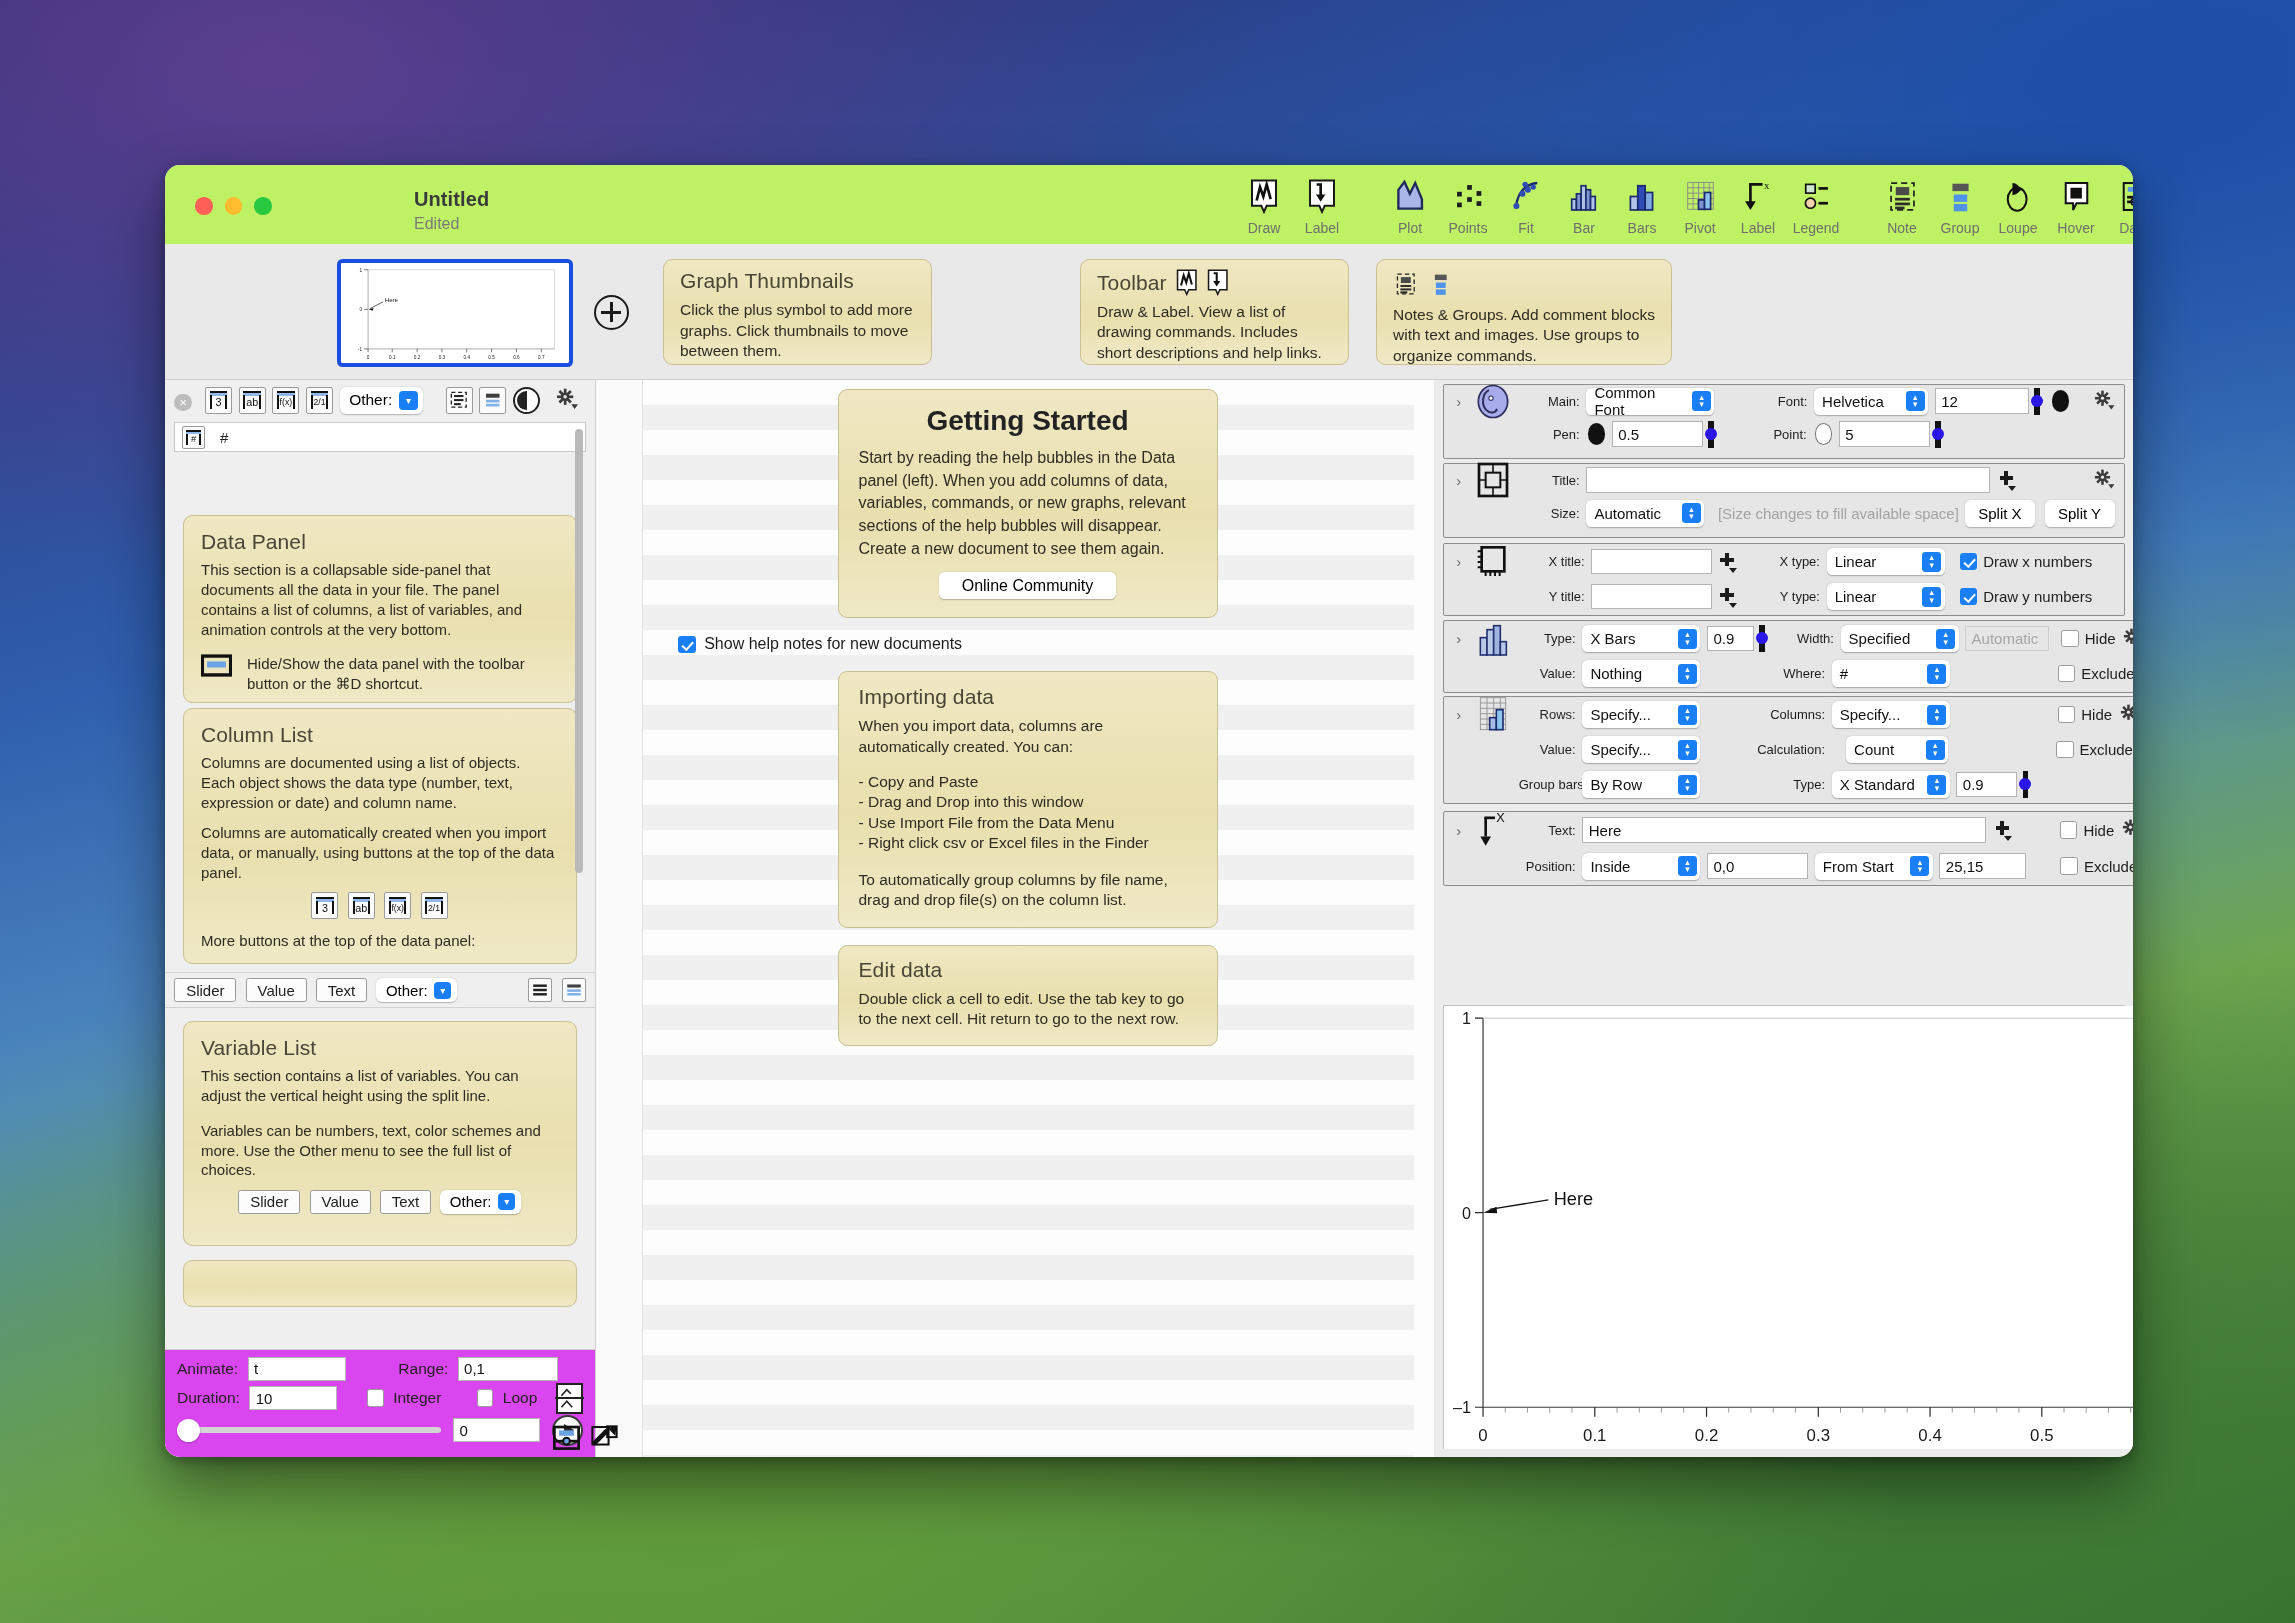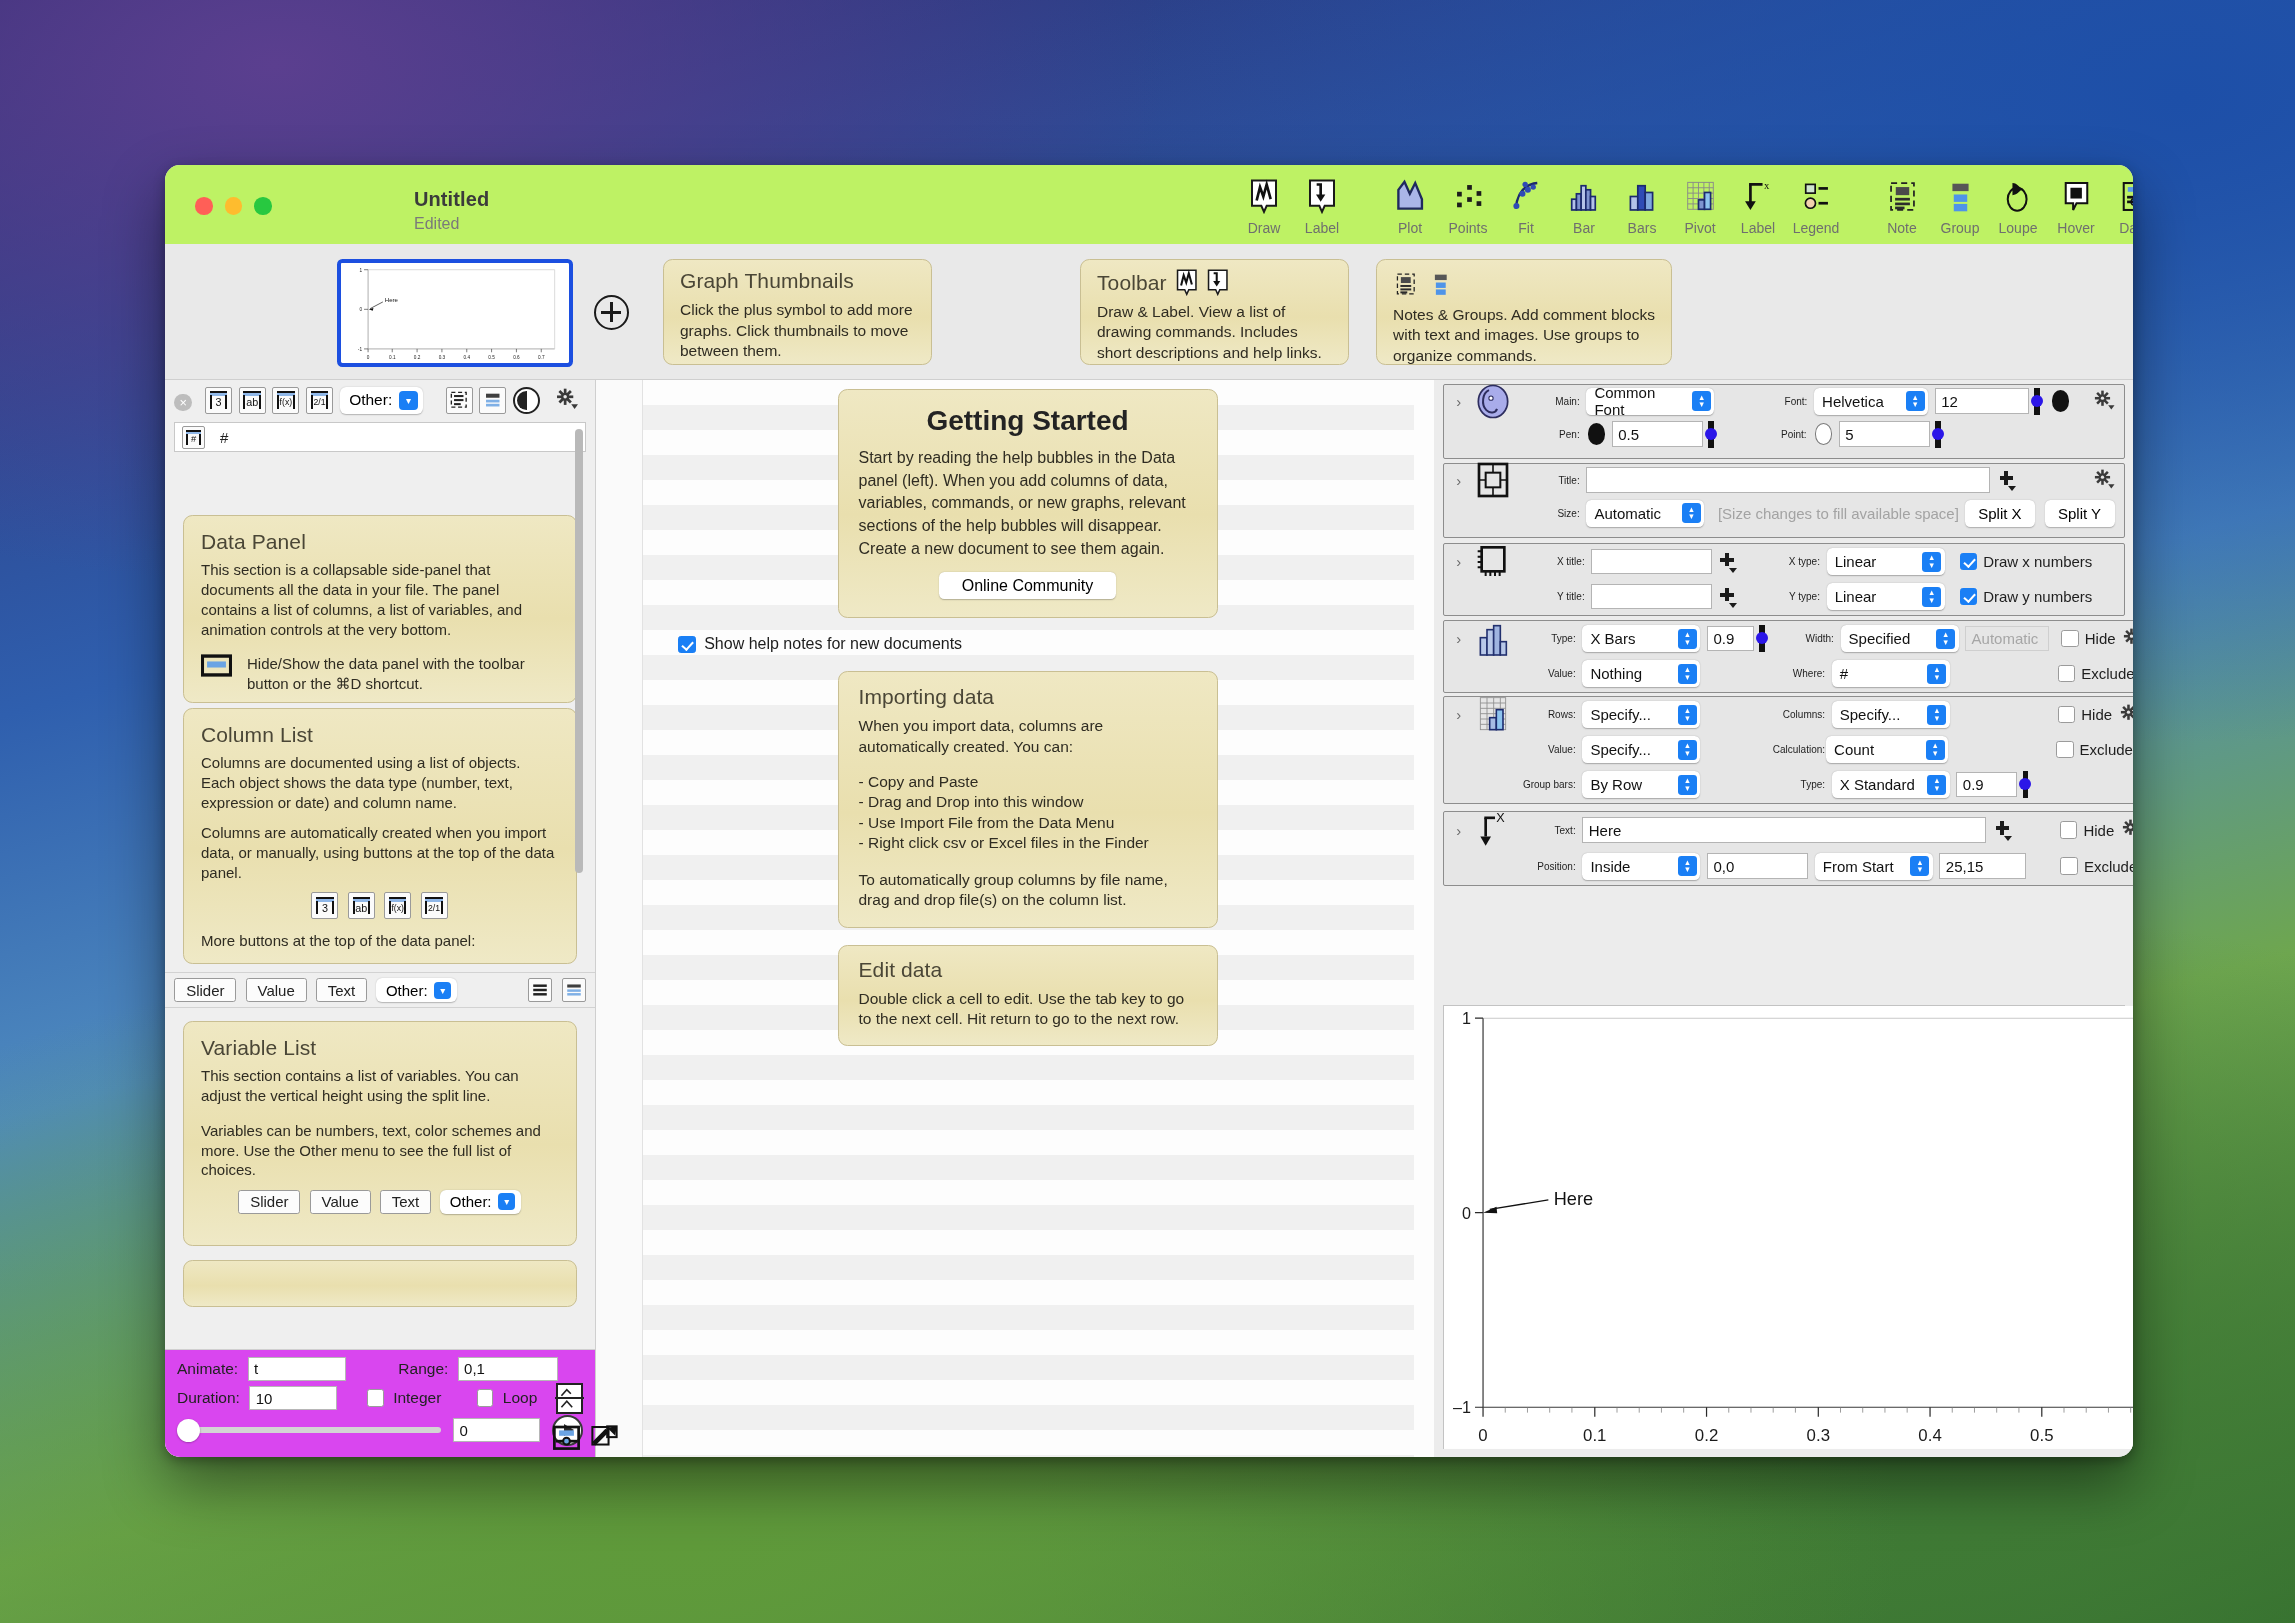--- a/index.html
+++ b/index.html
@@ -95,21 +95,21 @@
   .stripesWrap{ position:absolute; left:47px; top:0; right:20px; bottom:0; overflow:hidden;}
   .sheetrow{ height:25px; }
   .sheetrow.alt{ background:#f0f0f0; }
   .leftgutter{ position:absolute; left:0; top:0; width:47px; bottom:0; background:#fafafa; border-right:0.7px solid #e2e2e2;}
   
   .right { position:absolute; left:1270px; top:0; right:0; bottom:0; background:#ececec;}
   .insp { position:absolute; left:8px; right:8px; background:#e6e6e6; border:1.3px solid #8d8d8d; border-radius:2px;}
   .irow { display:flex; align-items:center; height:32px; padding-left:6.7px; }
   .disc { width:16px; text-align:center; color:#6a6a6a; font-size:15px; }
   .iicon { width:52px; display:flex; align-items:center; justify-content:center; }
-  .ilabel { font-size:10px; color:#1e1e1e; text-align:right; }
+  .ilabel { font-size:13px; color:#1e1e1e; text-align:right; }
   .popup { display:inline-flex; align-items:center; justify-content:space-between; height:27px; background:#fff; border-radius:5.4px; box-shadow:0 0.7px 1.3px rgba(0,0,0,.28); padding:0 3.4px 0 8px; font-size:15px; color:#111;}
   .popup .stepper { width:19px; height:20px; border-radius:3.4px; background:#1a7ff5; color:#fff; font-size:8.7px; display:flex; flex-direction:column; align-items:center; justify-content:center; line-height:7.4px; margin-left:5.4px;}
   .field { height:25.6px; background:#fff; border:0.7px solid #b4b4b4; font-size:15px; color:#111; display:flex; align-items:center; padding:0 5.4px;}
   .field.ghost { background:#e6e6e6; border-color:#cfcfcf; color:#a6a6a6;}
   .vslider { width:5.4px; height:27px; background:#111; position:relative; }
   .vslider .kn { position:absolute; left:-3.4px; width:12px; height:12px; border-radius:50%; background:#2b16e8;}
   .swatch { width:17.5px; height:21.5px; border-radius:8.7px/10.8px; background:#111;}
   .swatch.hollow { background:#fff; border:1.3px solid #7a7a7a;}
   .cb { display:inline-flex; align-items:center; gap:6px; font-size:15px; color:#1e1e1e;}
   .pillbtn { height:27px; padding:0 13.5px; background:#fff; border-radius:5.4px; box-shadow:0 0.7px 1.3px rgba(0,0,0,.25); font-size:15px; display:flex; align-items:center;}
@@ -999,21 +999,21 @@
         </div>
         <div class="irow" style="height:35px">
           <span class="disc"></span>
             <span class="iicon"></span>
           <span class="ilabel" style="width:57px">Value:</span>
           <span class="popup" style="width:118px; margin-left:6.7px">
             <span>Specify...</span>
               <span class="stepper">▴<br>▾</span>
           </span>
           <span class="ilabel" style="width:118px; margin-left:6.7px">Calculation:</span>
-          <span class="popup" style="width:122px; margin-left:1px">
+          <span class="popup" style="width:102px; margin-left:21px">
             <span>Count</span>
               <span class="stepper">▴<br>▾</span>
           </span>
           <span class="cb" style="margin-left:108px">
             <span class="chk"></span>
             <span>Exclude</span>
           </span>
         </div>
         <div class="irow" style="height:35px">
           <span class="disc"></span>

